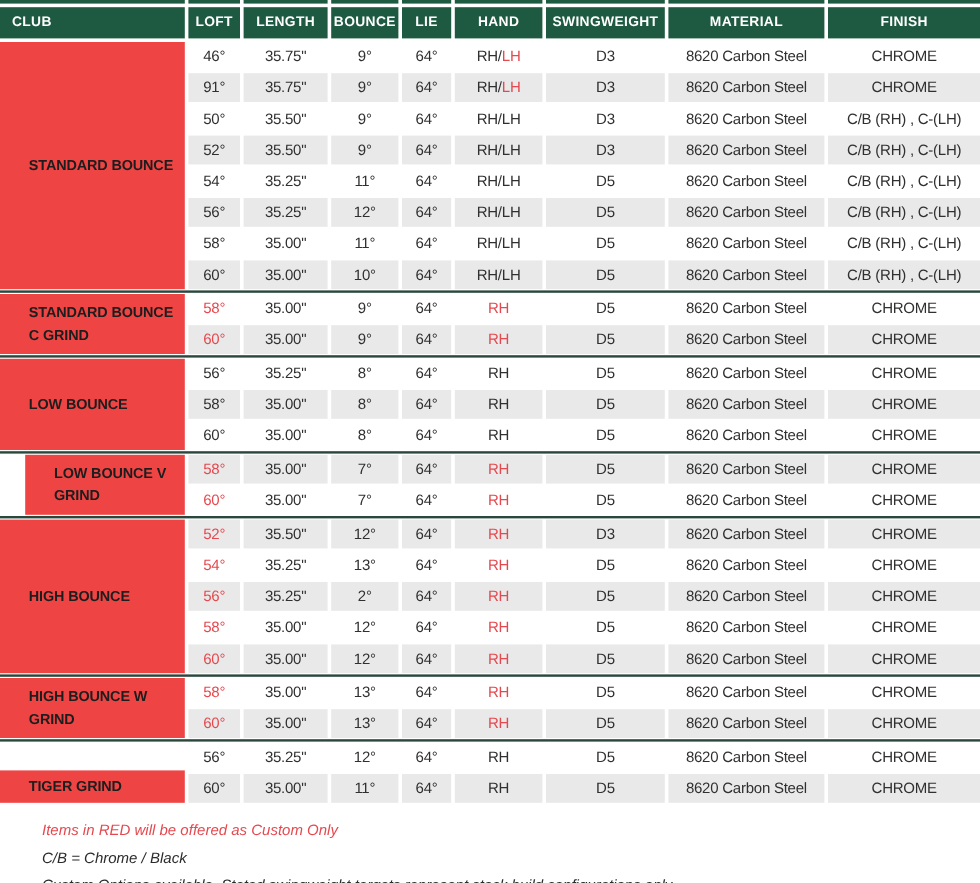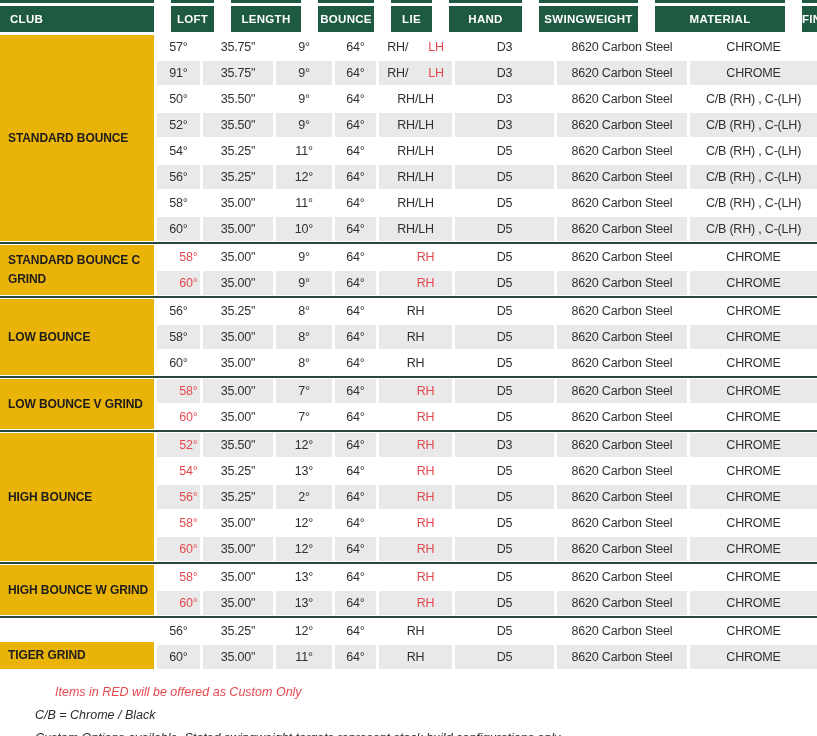--- a/index.html
+++ b/index.html
@@ -14,21 +14,21 @@
     margin:0;
     width:817px;
     height:736px;
     background:#ffffff;
     font-family:"Liberation Sans", sans-serif;
     overflow:hidden;
   }
   .grid{
     display:grid;
     grid-template-columns:154px 43px 70px 56px 41px 73px 99px 130px 1fr;
-    column-gap:17px;
+    column-gap:3px;
     width:817px;
   }
   
   .thead{margin-top:6px;}
   .th{
     background:var(--green);
     color:#ffffff;
     font-weight:bold;
     font-size:11.5px;
     letter-spacing:.3px;
@@ -58,35 +58,35 @@
   }
   .divider{height:2px;background:var(--divider);margin:1px 0;}
   .club-label{
     grid-column:1;
     display:flex;
     align-items:center;
     font-weight:bold;
     font-size:12px;
     letter-spacing:-.1px;
     color:#1d1d1d;
-    padding-left:8px;
+    padding-left:24px;
     line-height:1.55;
-    background:#eab308;
+    background:#ef4444;
   }
   .cell{
     display:flex;
     align-items:center;
     justify-content:center;
     font-size:12.5px;
     letter-spacing:-.2px;
     color:var(--text);
     white-space:nowrap;
   }
   .cell.shade{background:var(--gray);}
-  .red{color:var(--red);padding-left:20px;}
+  .red{color:var(--red);}
   
   .notes{
     margin:14px 0 0 2px;
     font-style:italic;
     font-size:12.5px;
     line-height:1.45;
     color:#2b2b2b;
   }
   .note{margin-bottom:5px;white-space:nowrap;margin-left:33px;}
   .note.red{color:var(--red);}
@@ -103,21 +103,21 @@
       <div class="th">LIE</div>
       <div class="th">HAND</div>
       <div class="th">SWINGWEIGHT</div>
       <div class="th">MATERIAL</div>
       <div class="th">FINISH</div>
     </div>
   <div class="sections">
       <div class="section">
         <div class="club-label" style="grid-row: 1 / span 8;">STANDARD BOUNCE</div>
         <div class="cell">
-          <span>57°</span>
+          <span>46°</span>
         </div>
         <div class="cell">
           <span>35.75"</span>
         </div>
         <div class="cell">
           <span>9°</span>
         </div>
         <div class="cell">
           <span>64°</span>
         </div>
@@ -425,21 +425,21 @@
         </div>
         <div class="cell">
           <span>8620 Carbon Steel</span>
         </div>
         <div class="cell">
           <span>CHROME</span>
         </div>
       </div>
       <div class="divider"></div>
       <div class="section">
-        <div class="club-label" style="grid-row: 1 / span 2;">LOW BOUNCE V GRIND</div>
+        <div class="club-label" style="grid-row: 1 / span 2; margin-left: 21px;">LOW BOUNCE V GRIND</div>
         <div class="cell shade">
           <span class="red">58°</span>
         </div>
         <div class="cell shade">
           <span>35.00"</span>
         </div>
         <div class="cell shade">
           <span>7°</span>
         </div>
         <div class="cell shade">

